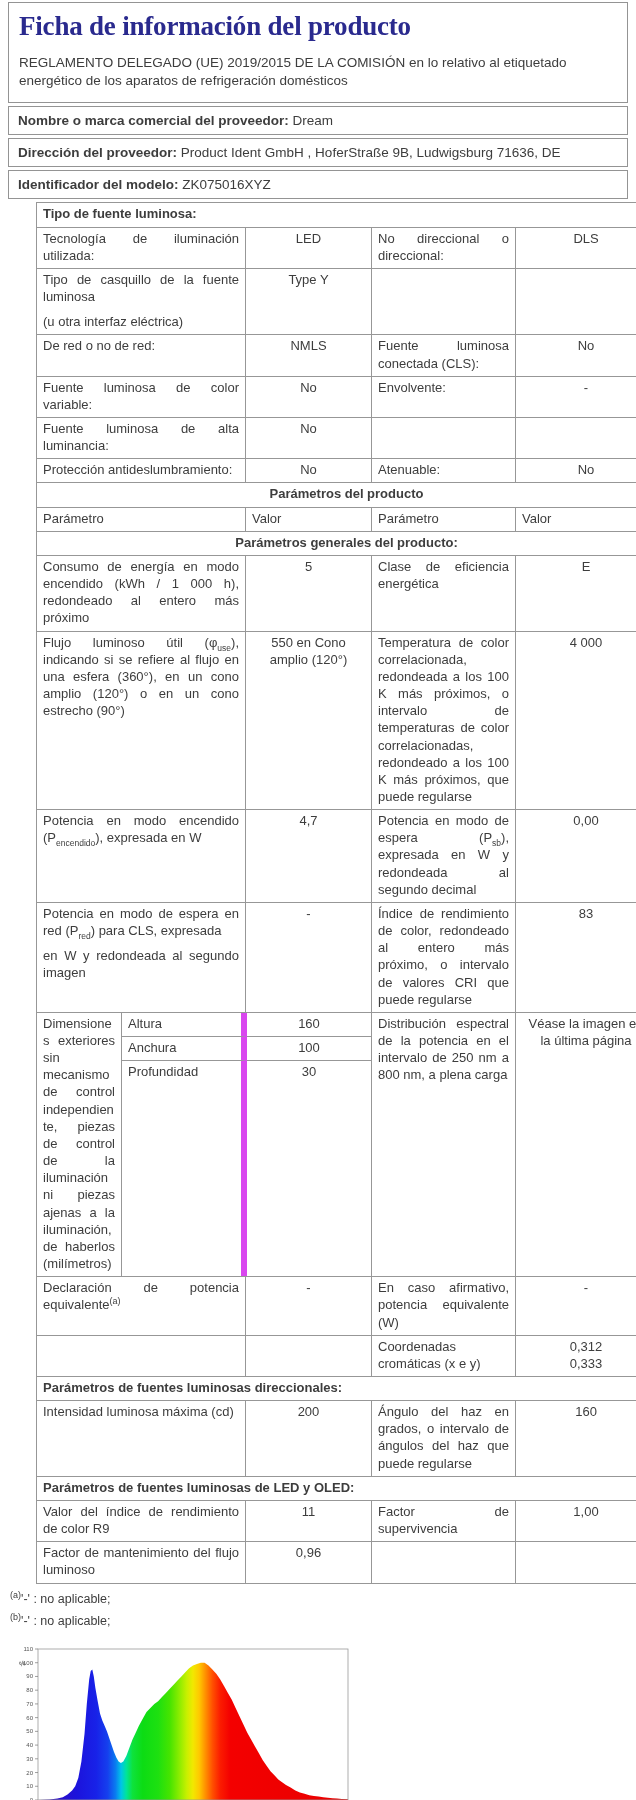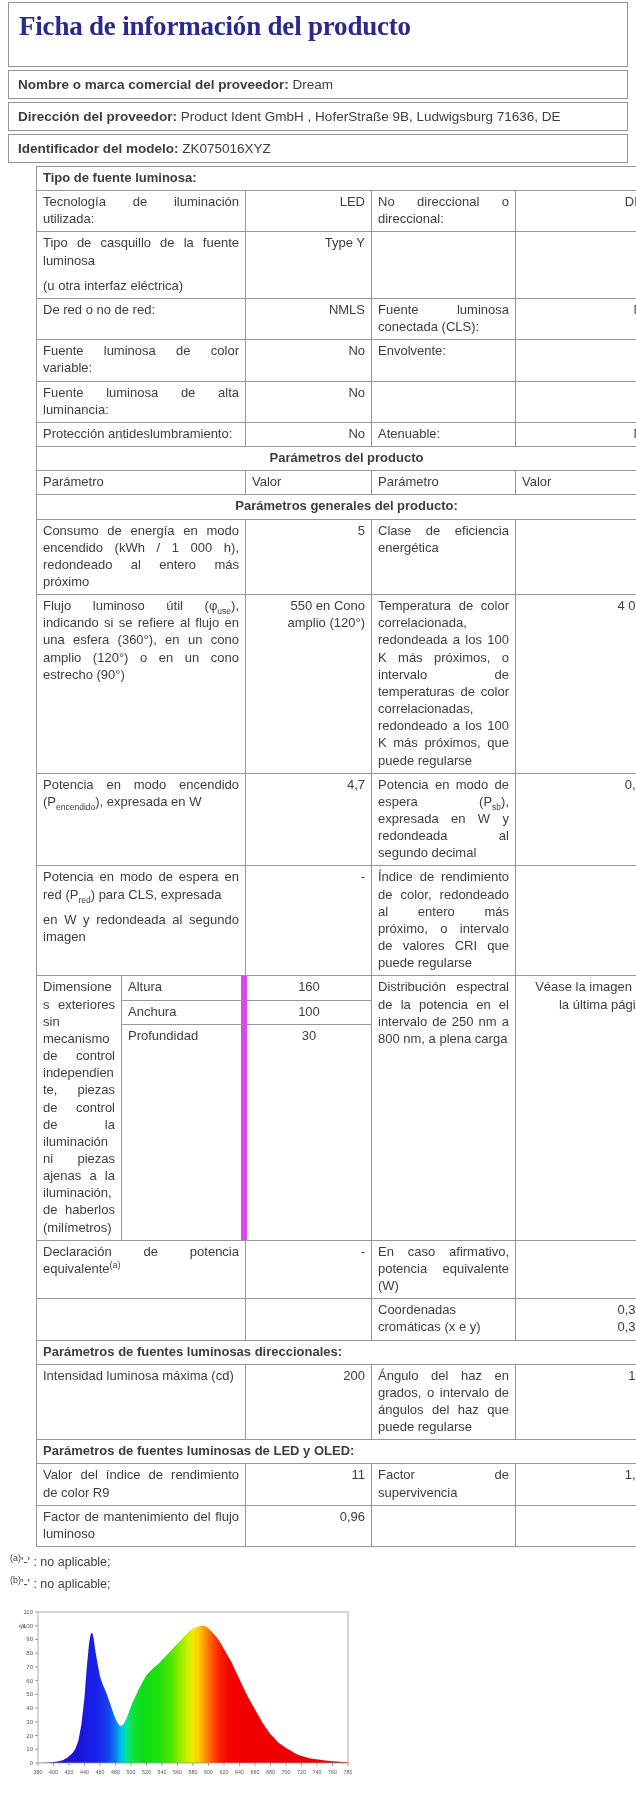--- a/index.html
+++ b/index.html
@@ -7,21 +7,21 @@
   .page{width:620px;padding:2px 8px 10px 8px;min-height:1788px;}
   .box{border:1px solid #949494;margin-top:3px;box-sizing:border-box;}
   .title-box{padding:6px 10px 12px 10px;margin-top:0;}
   h1{margin:2px 0 12px 0;font-size:27px;font-weight:bold;color:#2a2a8e;letter-spacing:-0.2px;font-family:Liberation Serif, serif;}
   .reg{margin:0;font-size:13.5px;line-height:1.35;color:#3d3d3d;}
   .info-row{padding:6px 9px;font-size:13.5px;}
   .b{font-weight:bold;}
   table{border-collapse:collapse;width:620px;table-layout:fixed;margin-top:3px;margin-left:28px;}
   td{border:1px solid #979797;padding:2px 6px 4px 6px;vertical-align:top;font-size:13px;line-height:1.32;color:#3d3d3d;word-wrap:break-word;}
   td.lab{text-align:justify;}
-  td.val{text-align:right;}
+  td.val{text-align:center;}
   td.sect{font-weight:bold;}
   td.ctr{text-align:center;}
   .mt{margin-top:8px;}
   sub{font-size:8.5px;line-height:0;}
   sup{font-size:9px;line-height:0;}
   
   td.dimwrap{padding:0;}
   .dimgrid{display:grid;grid-template-columns:85px 125px 1fr;grid-template-rows:auto auto auto 1fr;min-height:228px;}
   .dimgrid > div{padding:2px 6px 4px 6px;box-sizing:border-box;}
   .dim-label{grid-row:1/5;border-right:1px solid #979797;text-align:justify;}
@@ -32,20 +32,21 @@
   .fn sup{font-size:9px;}
   .chart{margin:16px 0 0 8px;}
 </style>
 </head>
 <body>
 
 <div class="page">
 
   <div class="box title-box">
     <h1>Ficha de información del producto</h1>
+    <p class="reg">REGLAMENTO DELEGADO (UE) 2019/2015 DE LA COMISIÓN en lo relativo al etiquetado energético de los aparatos de refrigeración domésticos</p>
   </div>
 
   <div class="box info-row">
     <span class="b">Nombre o marca comercial del proveedor:</span>
     <span>Dream</span>
   </div>
   <div class="box info-row">
     <span class="b">Dirección del proveedor:</span>
     <span>Product Ident GmbH , HoferStraße 9B, Ludwigsburg 71636, DE</span>
   </div>

